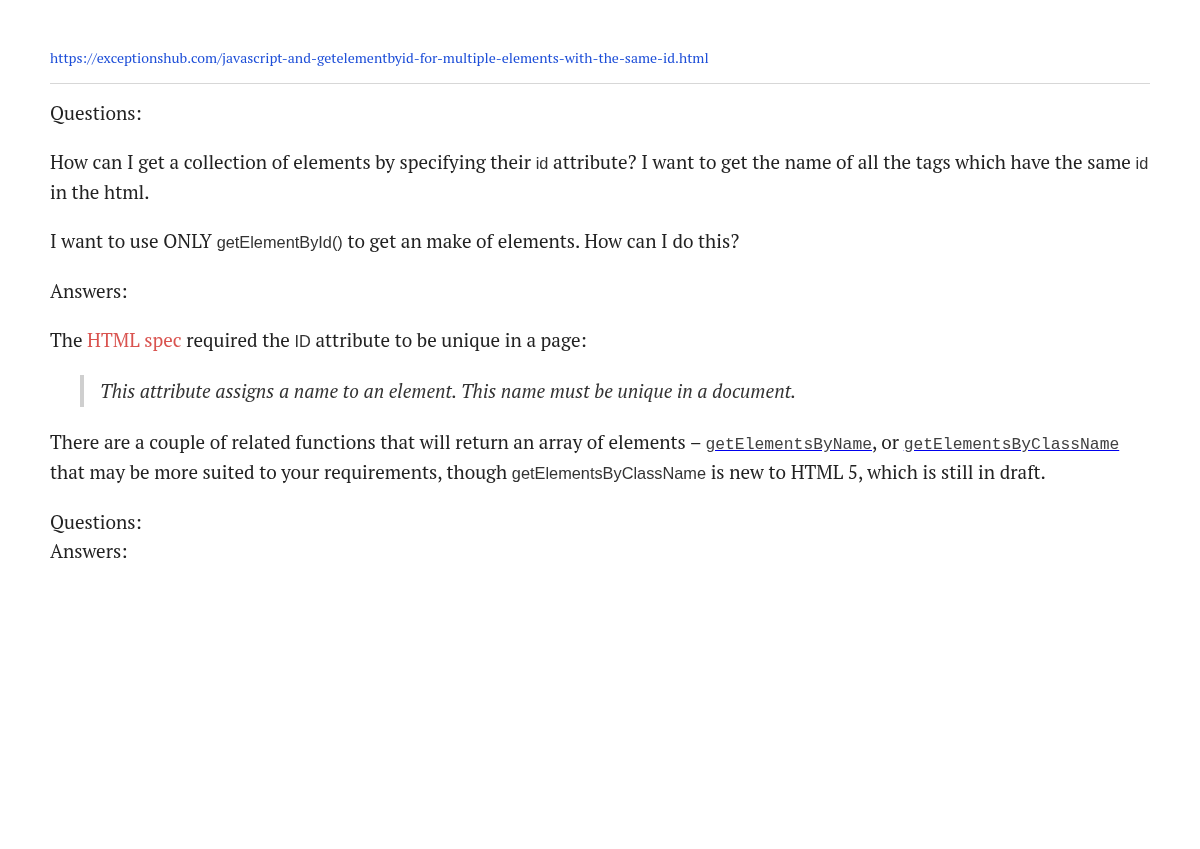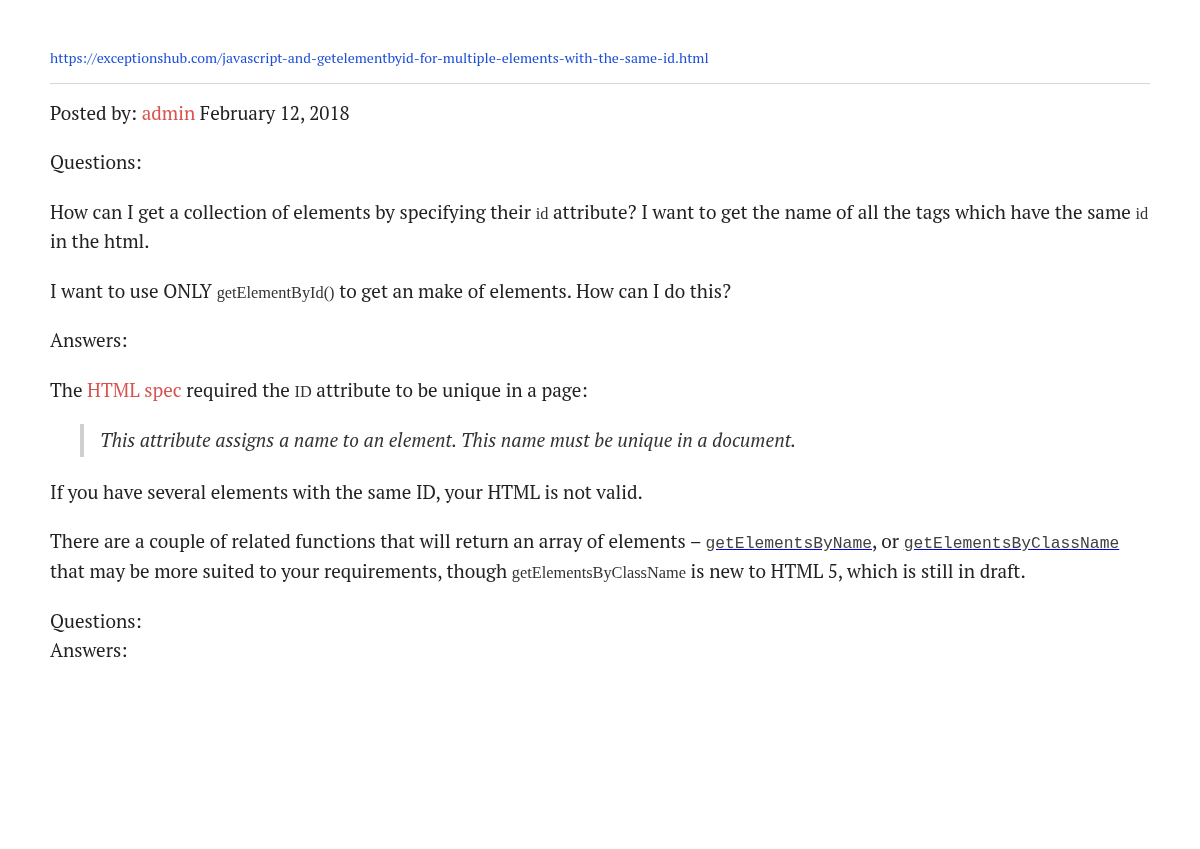--- a/index.html
+++ b/index.html
@@ -34,21 +34,21 @@
     line-height: 1.55;
     margin: 0 0 20px 0;
     color: #222;
   }
   p.tight { margin-bottom: 0; }
   a.link {
     color: #d9534f;
     text-decoration: none;
   }
   code.inl {
-    font-family: Liberation Serif, serif;
+    font-family: Liberation Sans, sans-serif;
     font-size: 0.86em;
     color: #333;
   }
   code.inl-red {
     font-family: "Menlo", "Consolas", "Liberation Mono", monospace;
     font-size: 0.86em;
     color: #404040;
   }
   blockquote.quote {
     margin: 0 0 20px 30px;
@@ -61,43 +61,39 @@
   }
 </style>
 </head>
 <body>
 
 <div class="page">
 
 
   <div class="url">https://exceptionshub.com/javascript-and-getelementbyid-for-multiple-elements-with-the-same-id.html</div>
 
-  <p>
-    <span>Posted by: </span><a class="link" href="#">admin</a><span> February 12, 2018</span>
-  </p>
 
   <p>Questions:</p>
 
   <p>
     <span>How can I get a collection of elements by specifying their </span><code class="inl">id</code><span> attribute? I want to get the name of all the tags which have the same </span><code class="inl">id</code><span> in the html.</span>
   </p>
 
   <p>
     <span>I want to use ONLY </span><code class="inl">getElementById()</code><span> to get an make of elements. How can I do this?</span>
   </p>
 
   <p>Answers:</p>
 
   <p>
     <span>The </span><a class="link" href="#">HTML spec</a><span> required the </span><code class="inl">ID</code><span> attribute to be unique in a page:</span>
   </p>
 
   <blockquote class="quote">This attribute assigns a name to an element. This name must be unique in a document.</blockquote>
 
-  <p>If you have several elements with the same ID, your HTML is not valid.</p>
 
 
   <p>
     <span>There are a couple of related functions that will return an array of elements – </span><a href="#"><code class="inl-red">getElementsByName</code></a><span>, or </span><a href="#"><code class="inl-red">getElementsByClassName</code></a><span> that may be more suited to your requirements, though </span><code class="inl">getElementsByClassName</code><span> is new to HTML 5, which is still in draft.</span>
   </p>
 
   <p class="tight">Questions:</p>
   <p>Answers:</p>
 
 </div>

